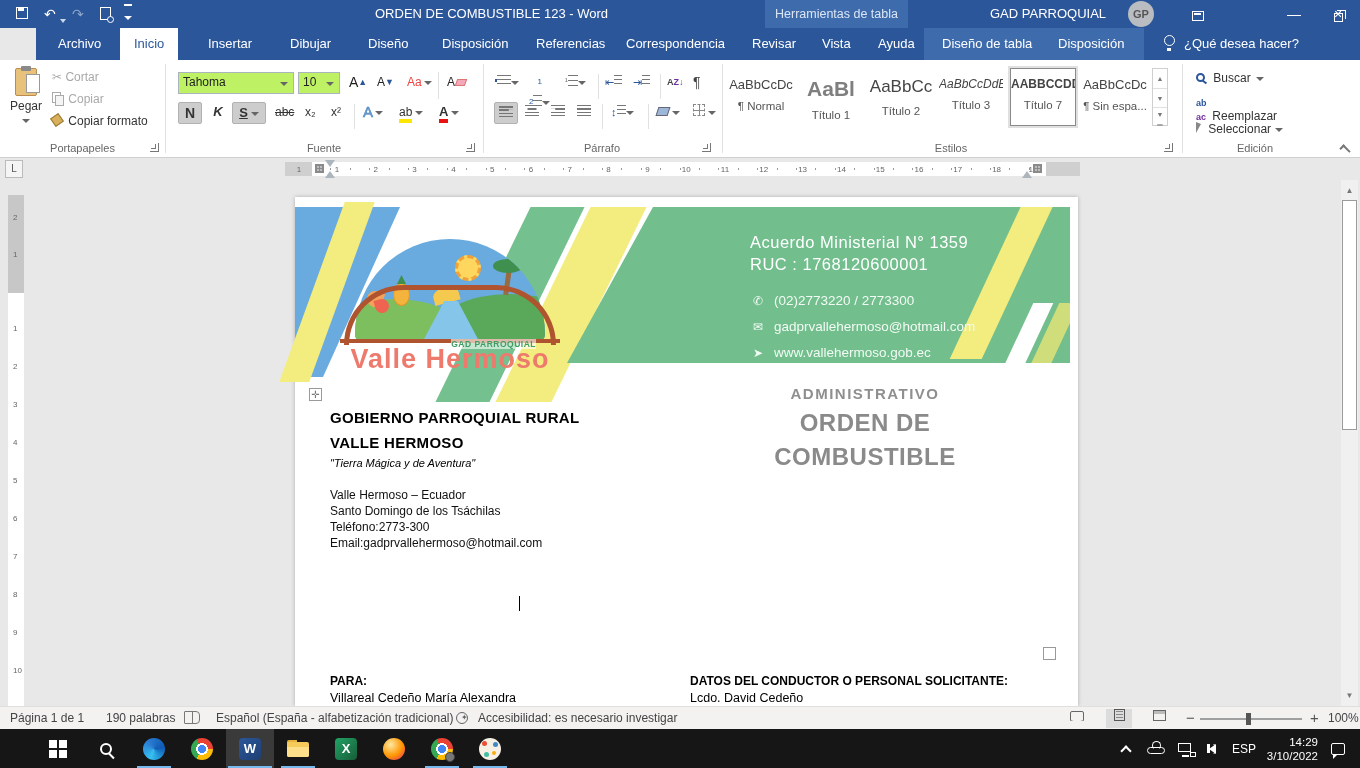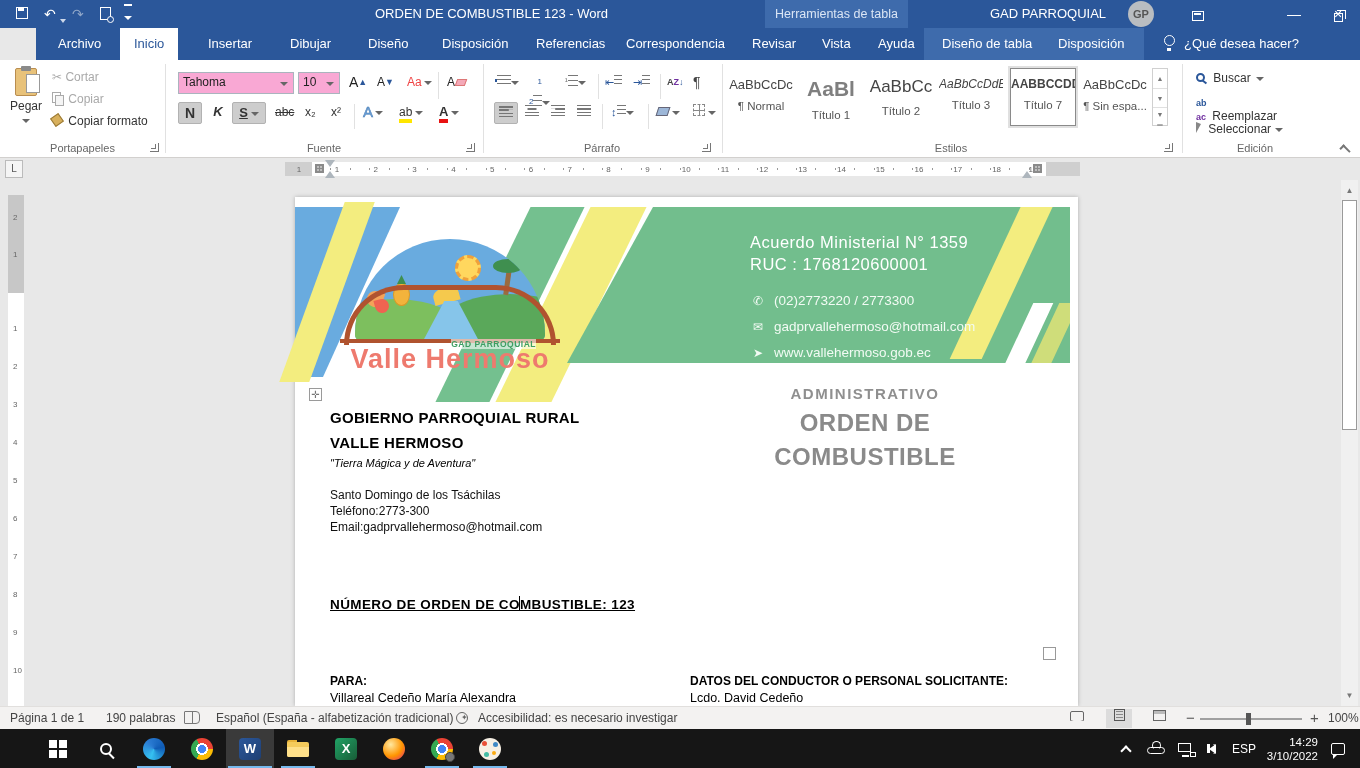--- a/index.html
+++ b/index.html
@@ -16,21 +16,21 @@
   .tab.sel{background:#ffffff;color:#2b579a;}
   .winbtn{position:absolute;top:0;width:44px;height:28px;text-align:center;line-height:28px;color:#fff;font-size:14px;}
   .avatar{position:absolute;width:26px;height:26px;border-radius:50%;background:#b9bdc1;color:#555;
     font-size:11px;text-align:center;line-height:26px;font-weight:bold;}
   
   #ribbon{position:absolute;left:0;top:60px;width:1360px;height:98px;background:#ffffff;border-bottom:1px solid #d2d0ce;font-size:12px;color:#444;}
   .gdiv{position:absolute;top:4px;bottom:4px;width:1px;background:#e1e1e1;}
   .glabel{position:absolute;bottom:3px;font-size:11px;color:#666;text-align:center;}
   .launcher{position:absolute;bottom:5px;width:9px;height:9px;border-right:1px solid #777;border-bottom:1px solid #777;}
   .launcher:before{content:"";position:absolute;right:2px;bottom:2px;width:4px;height:4px;border-right:1px solid #777;border-bottom:1px solid #777;}
-  .combo{position:absolute;height:22px;background:#f9a8d4;border:1px solid #aab4be;font-size:12px;color:#222;padding:2px 4px;white-space:nowrap;}
+  .combo{position:absolute;height:22px;background:#bef264;border:1px solid #aab4be;font-size:12px;color:#222;padding:2px 4px;white-space:nowrap;}
   .dda{display:inline-block;width:0;height:0;border-left:4px solid transparent;border-right:4px solid transparent;border-top:4px solid #666;vertical-align:middle;}
   .rbtn{position:absolute;height:22px;line-height:20px;padding:0 3px;color:#333;text-align:center;}
   .pressed{background:#cdcdcd;border:1px solid #b2b2b2;border-radius:2px;}
   .lines{display:inline-block;width:14px;height:11px;}
   .style-card{position:absolute;top:8px;width:66px;height:58px;border:1px solid transparent;text-align:center;color:#444;}
   .style-card .sample{display:block;margin-top:8px;font-size:15px;white-space:nowrap;overflow:hidden;}
   .style-card .slabel{display:block;margin-top:8px;font-size:11.5px;color:#555;white-space:nowrap;overflow:hidden;}
   .style-card.sel{border:1px solid #8a8a8a;box-shadow:0 0 0 2px #e0e0e0;}
   
   #rulerrow{position:absolute;left:0;top:158px;width:1360px;height:22px;background:#e8e8e8;}
@@ -352,26 +352,26 @@
       </div>
     </div>
 
     <div class="abs" style="left:14px;top:191px;width:13px;height:13px;border:1px solid #9a9a9a;background:#fff;color:#777;font-size:10px;line-height:11px;text-align:center;">✛</div>
 
     <div class="doc" style="left:35px;top:212px;font-size:15px;font-weight:bold;letter-spacing:.3px;">GOBIERNO PARROQUIAL RURAL</div>
     <div class="doc" style="left:35px;top:237px;font-size:15px;font-weight:bold;letter-spacing:.3px;">VALLE HERMOSO</div>
     <div class="doc" style="left:35px;top:260px;font-size:11px;font-style:italic;">"Tierra  Mágica y de Aventura"</div>
 
     <div class="doc" id="address-block" style="left:35px;top:290px;">
+        <div class="docline">Valle Hermoso – Ecuador</div>
         <div class="docline">Santo Domingo de los Tsáchilas</div>
         <div class="docline">Teléfono:2773-300</div>
         <div class="docline">Email:gadprvallehermoso@hotmail.com</div>
       </div>
 
-    <div class="doc" style="left:35px;top:400px;font-size:13.5px;font-weight:bold;text-decoration:underline;letter-spacing:.4px;">NÚMERO DE ORDEN DE COMBUSTIBLE:  123</div>
     <div class="abs" style="left:224px;top:399px;width:1px;height:15px;background:#000;"></div>
 
     <div class="doc" style="left:35px;top:477px;font-size:12px;font-weight:bold;">PARA:</div>
     <div class="doc" style="left:35px;top:494px;font-size:12.5px;">Villareal Cedeño María Alexandra</div>
 
     <div class="doc" style="left:410px;top:188px;width:320px;text-align:center;font-size:15px;font-weight:bold;color:#8f8f8f;letter-spacing:1.5px;">ADMINISTRATIVO</div>
     <div class="doc" style="left:410px;top:212px;width:320px;text-align:center;font-size:24px;font-weight:bold;color:#8a8a8a;letter-spacing:.5px;">ORDEN DE</div>
     <div class="doc" style="left:395px;top:477px;font-size:12px;font-weight:bold;">DATOS DEL CONDUCTOR O PERSONAL SOLICITANTE:</div>
 
     <div class="doc" style="left:410px;top:246px;width:320px;text-align:center;font-size:24px;font-weight:bold;color:#8a8a8a;letter-spacing:.5px;">COMBUSTIBLE</div>

